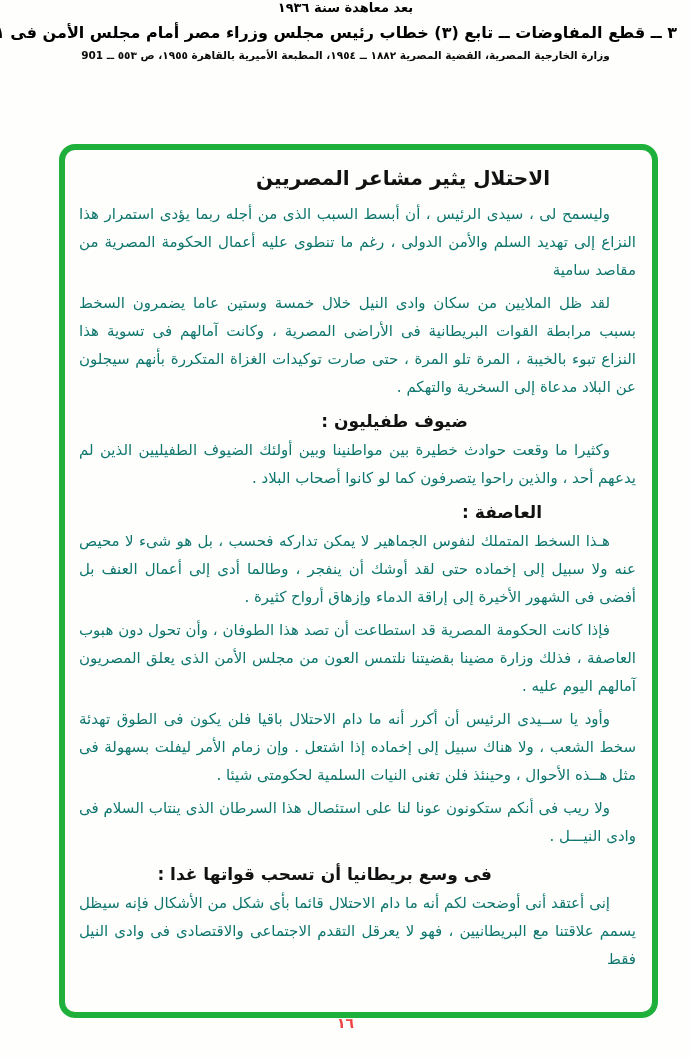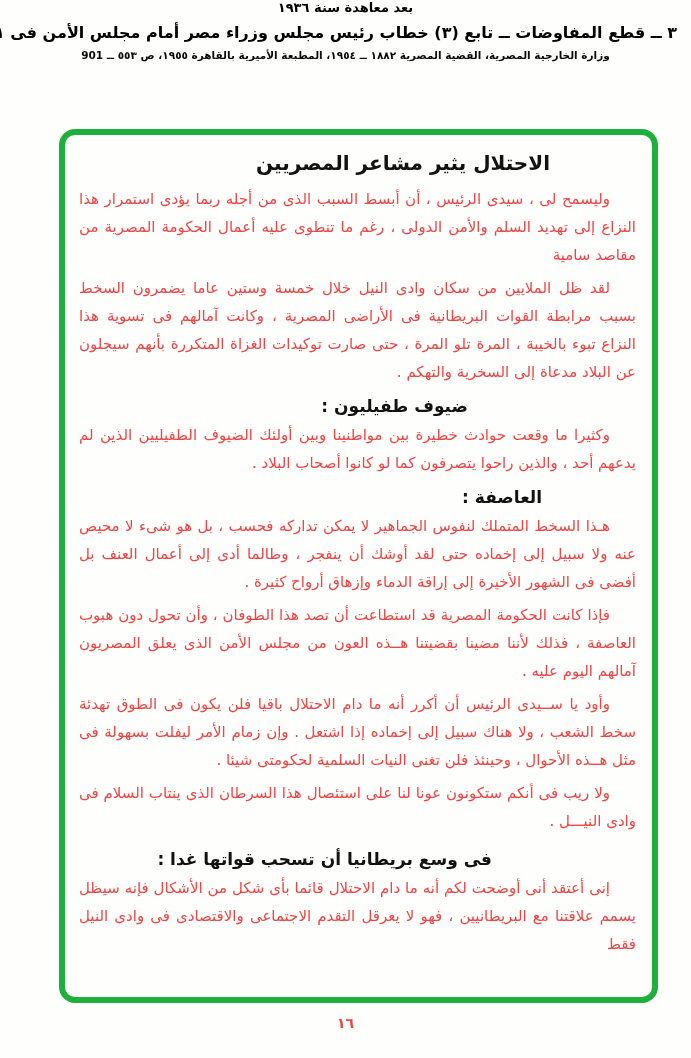--- a/index.html
+++ b/index.html
@@ -16,21 +16,21 @@
     color: #121212;
     background: #fefefc;
   }
   .doc-header { text-align: center; color: #000; }
   .hdr-line1 { font-size: 13px; font-weight: bold; }
   .hdr-line2 { font-size: 16px; font-weight: bold; margin-top: 8px; padding: 0 14px; white-space: nowrap; }
   .hdr-line3 { font-size: 10.5px; font-weight: bold; margin-top: 7px; color: #0a0a0a; }
 
   .green-box {
     position: absolute;
-    left: 59px; top: 129px;
+    left: 59px; top: 144px;
     width: 599px; height: 874px;
     border: 6px solid #1fb03c;
     border-radius: 16px;
     padding: 12px 16px 8px 14px;
     overflow: hidden;
     background: #fefefc;
   }
   .title {
     font-size: 20px; font-weight: bold;
     margin: 4px 86px 10px 0;
@@ -43,21 +43,21 @@
   }
   .subhead-guests  { margin-right: 168px; }
   .subhead-explosion { margin-right: 94px; }
   .subhead-withdraw  { margin-right: 144px; margin-top: 14px; }
   .para {
     font-size: 15px;
     line-height: 28px;
     text-align: justify;
     text-indent: 26px;
     margin: 5px 0;
-    color: #ef4444;
+    color: #0f766e;
   }
   .page-number {
     position: absolute;
     top: 1015px; left: 0; right: 0;
     text-align: center;
     font-size: 14px; font-weight: bold;
     color: #ef4444;
   }
 </style>
 </head>
@@ -75,21 +75,21 @@
     <h1 class="title">الاحتلال يثير مشاعر المصريين</h1>
 
     <p class="para">وليسمح لى ، سيدى الرئيس ، أن أبسط السبب الذى من أجله ربما يؤدى استمرار هذا النزاع إلى تهديد السلم والأمن الدولى ، رغم ما تنطوى عليه أعمال الحكومة المصرية من مقاصد سامية</p>
     <p class="para">لقد ظل الملايين من سكان وادى النيل خلال خمسة وستين عاما يضمرون السخط بسبب مرابطة القوات البريطانية فى الأراضى المصرية ، وكانت آمالهم فى تسوية هذا النزاع تبوء بالخيبة ، المرة تلو المرة ، حتى صارت توكيدات الغزاة المتكررة بأنهم سيجلون عن البلاد مدعاة إلى السخرية والتهكم .</p>
 
     <h2 class="subhead subhead-guests">ضيوف طفيليون :</h2>
     <p class="para">وكثيرا ما وقعت حوادث خطيرة بين مواطنينا وبين أولئك الضيوف الطفيليين الذين لم يدعهم أحد ، والذين راحوا يتصرفون كما لو كانوا أصحاب البلاد .</p>
 
     <h2 class="subhead subhead-explosion">العاصفة :</h2>
     <p class="para">هـذا السخط المتملك لنفوس الجماهير لا يمكن تداركه فحسب ، بل هو شىء لا محيص عنه ولا سبيل إلى إخماده حتى لقد أوشك أن ينفجر ، وطالما أدى إلى أعمال العنف بل أفضى فى الشهور الأخيرة إلى إراقة الدماء وإزهاق أرواح كثيرة .</p>
-    <p class="para">فإذا كانت الحكومة المصرية قد استطاعت أن تصد هذا الطوفان ، وأن تحول دون هبوب العاصفة ، فذلك لأننا مضينا بقضيتنا هــذه العون من مجلس الأمن الذى يعلق المصريون آمالهم اليوم عليه .</p>
+    <p class="para">فإذا كانت الحكومة المصرية قد استطاعت أن تصد هذا الطوفان ، وأن تحول دون هبوب العاصفة ، فذلك وزارة مضينا بقضيتنا نلتمس العون من مجلس الأمن الذى يعلق المصريون آمالهم اليوم عليه .</p>
     <p class="para">وأود يا ســيدى الرئيس أن أكرر أنه ما دام الاحتلال باقيا فلن يكون فى الطوق تهدئة سخط الشعب ، ولا هناك سبيل إلى إخماده إذا اشتعل . وإن زمام الأمر ليفلت بسهولة فى مثل هــذه الأحوال ، وحينئذ فلن تغنى النيات السلمية لحكومتى شيئا .</p>
     <p class="para">ولا ريب فى أنكم ستكونون عونا لنا على استئصال هذا السرطان الذى ينتاب السلام فى وادى النيـــل .</p>
 
     <h2 class="subhead subhead-withdraw">فى وسع بريطانيا أن تسحب قواتها غدا :</h2>
     <p class="para">إنى أعتقد أنى أوضحت لكم أنه ما دام الاحتلال قائما بأى شكل من الأشكال فإنه سيظل يسمم علاقتنا مع البريطانيين ، فهو لا يعرقل التقدم الاجتماعى والاقتصادى فى وادى النيل فقط</p>
   </section>
 
   <footer class="page-number">١٦</footer>
 
 </div>

